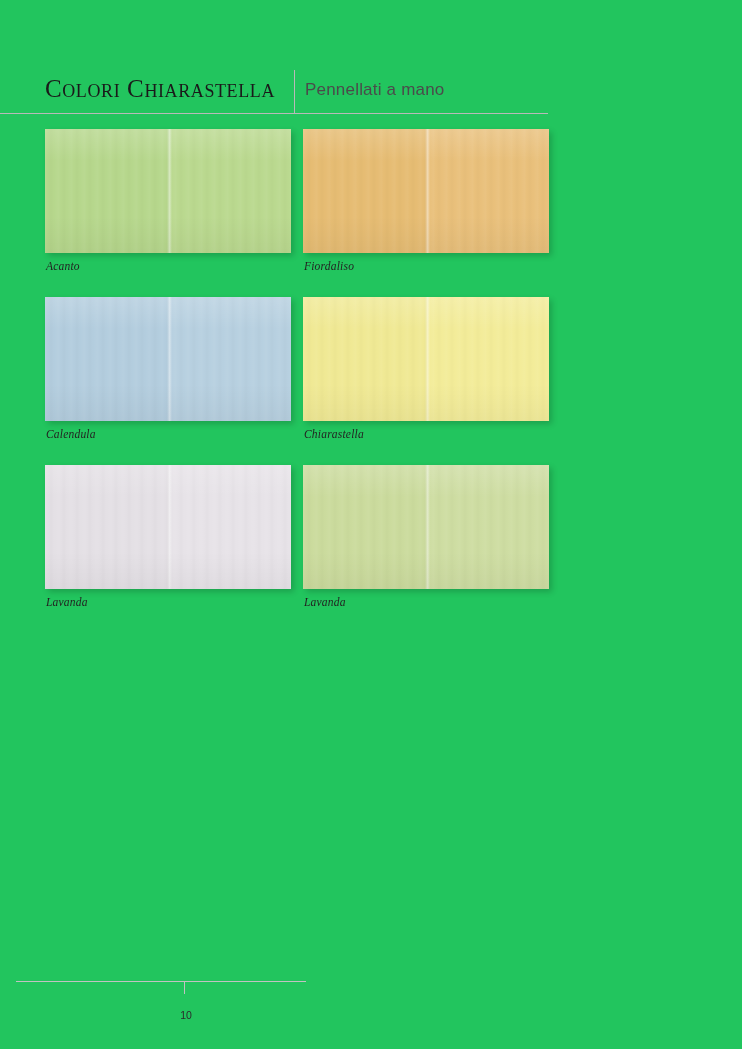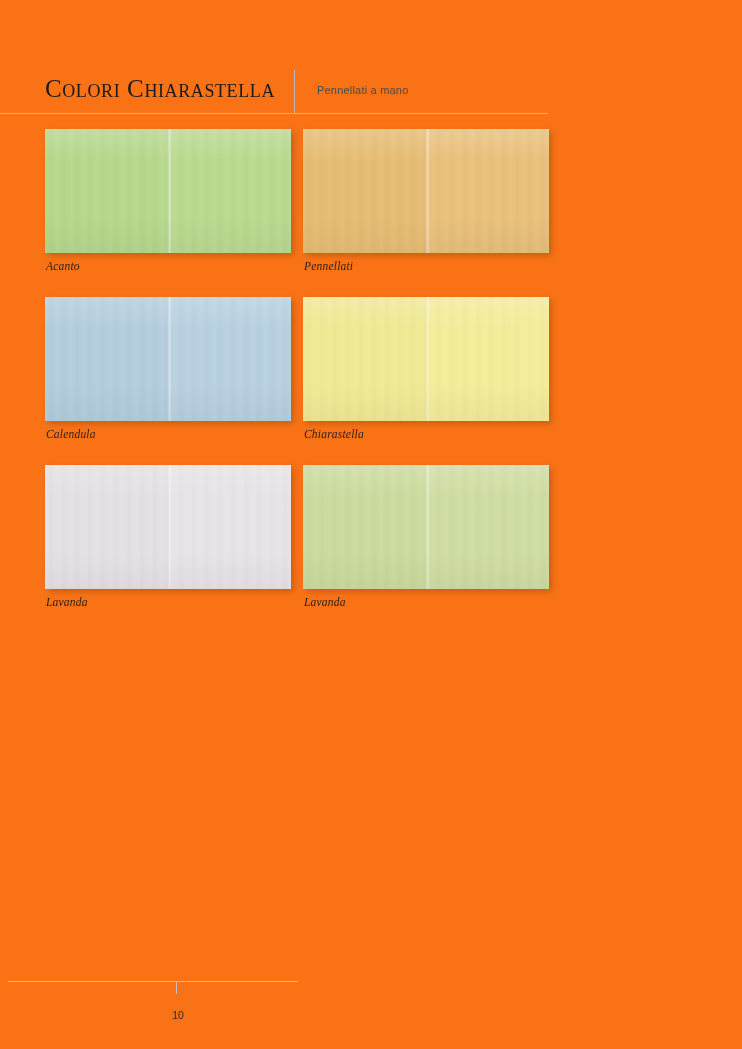--- a/index.html
+++ b/index.html
@@ -11,21 +11,21 @@
     height: 1049px;
     background: #ffffff;
     font-family: "Liberation Sans", sans-serif;
     position: relative;
     overflow: hidden;
   }
 
   .page {
     position: absolute;
     inset: 0;
-    background: #f97316;
+    background: #22c55e;
   }
 
   
   .header {
     position: absolute;
     left: 0;
     top: 66px;
     width: 548px;
     height: 48px;
   }
@@ -54,24 +54,24 @@
     font-family: "Liberation Serif", "DejaVu Serif", serif;
     font-variant: small-caps;
     font-size: 25px;
     letter-spacing: 0.6px;
     color: #1a1a1a;
     white-space: nowrap;
     line-height: 32px;
   }
   .subtitle {
     position: absolute;
-    left: 317px;
+    left: 305px;
     top: 14px;
     font-family: "Liberation Sans", sans-serif;
-    font-size: 11px;
+    font-size: 17px;
     color: #4b4b4b;
     letter-spacing: 0.2px;
     white-space: nowrap;
     line-height: 20px;
   }
 
   
   .grid {
     position: absolute;
     left: 0;
@@ -139,21 +139,21 @@
     font-size: 11.5px;
     color: #231f20;
     letter-spacing: 0.2px;
     white-space: nowrap;
     line-height: 14px;
   }
 
   
   .footer {
     position: absolute;
-    left: 8px;
+    left: 16px;
     top: 981px;
     width: 596px;
     height: 60px;
     text-decoration: underline;
   }
   .footer-rule {
     position: absolute;
     left: 0;
     top: 0;
     width: 290px;
@@ -206,21 +206,21 @@
     </div>
 
     <div class="swatch-cell" style="left:303px; top:0px;">
       <div class="swatch">
         <div class="tile tile-left" style="background: rgb(230, 188, 115);"></div>
         <div class="tile tile-right" style="background: rgb(233, 192, 123);"></div>
         <div class="seam"></div>
         <div class="brush"></div>
         <div class="sheen"></div>
       </div>
-      <div class="swatch-label">Pennellati</div>
+      <div class="swatch-label">Fiordaliso</div>
     </div>
 
     <div class="swatch-cell" style="left:45px; top:168px;">
       <div class="swatch">
         <div class="tile tile-left" style="background: rgb(179, 205, 222);"></div>
         <div class="tile tile-right" style="background: rgb(183, 208, 224);"></div>
         <div class="seam"></div>
         <div class="brush"></div>
         <div class="sheen"></div>
       </div>

